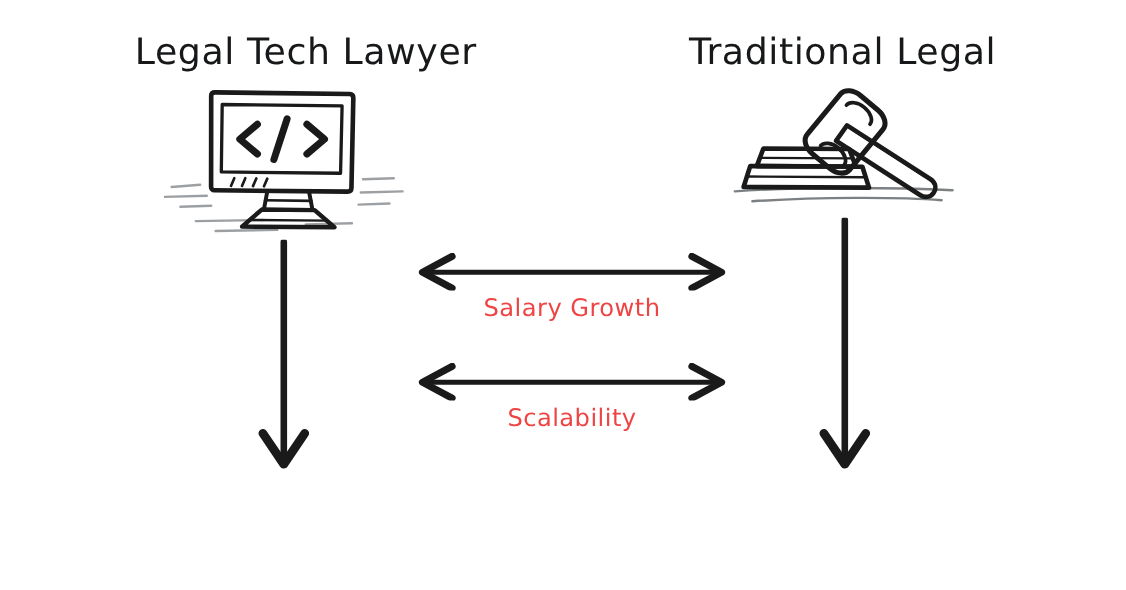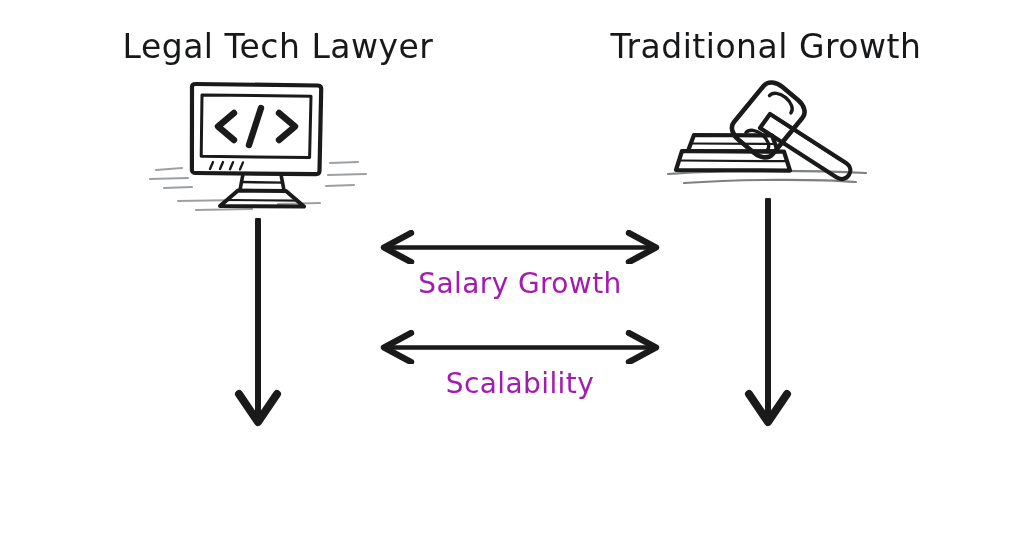--- a/index.html
+++ b/index.html
@@ -96,41 +96,41 @@
 
   .h-arrow {
     display: block;
     width: 290px;
     height: 34px;
     margin: 0 auto;
   }
   .compare-label {
     display: block;
     font-family: "DejaVu Sans", sans-serif;
-    font-size: 28px;
+    font-size: 22px;
     font-weight: 400;
-    color: #a21caf;
+    color: #ef4444;
     letter-spacing: 0.4px;
     white-space: nowrap;
     line-height: 1;
     margin-top: 6px;
   }
 
   .ink { fill: none; stroke: #1a1a1a; stroke-linecap: round; stroke-linejoin: round; }
   .speed { fill: none; stroke: #8d9094; stroke-width: 2.2; stroke-linecap: round; opacity: .85; }
   .ground { fill: none; stroke: #6f7376; stroke-width: 2.2; stroke-linecap: round; opacity: .9; }
 </style>
 </head>
 <body>
 
 <div id="canvas">
 
   <div class="col-title" id="title-left">Legal Tech Lawyer</div>
 
-  <div class="col-title" id="title-right">Traditional Growth</div>
+  <div class="col-title" id="title-right">Traditional Legal</div>
 
   <div class="icon-wrap" id="icon-monitor">
     <svg viewBox="0 0 220 135" xmlns="http://www.w3.org/2000/svg">
 
       <g class="speed">
         <path d="M8 92 L34 90"></path>
         <path d="M2 101 L40 100"></path>
         <path d="M16 110 L44 109"></path>
       </g>
 

